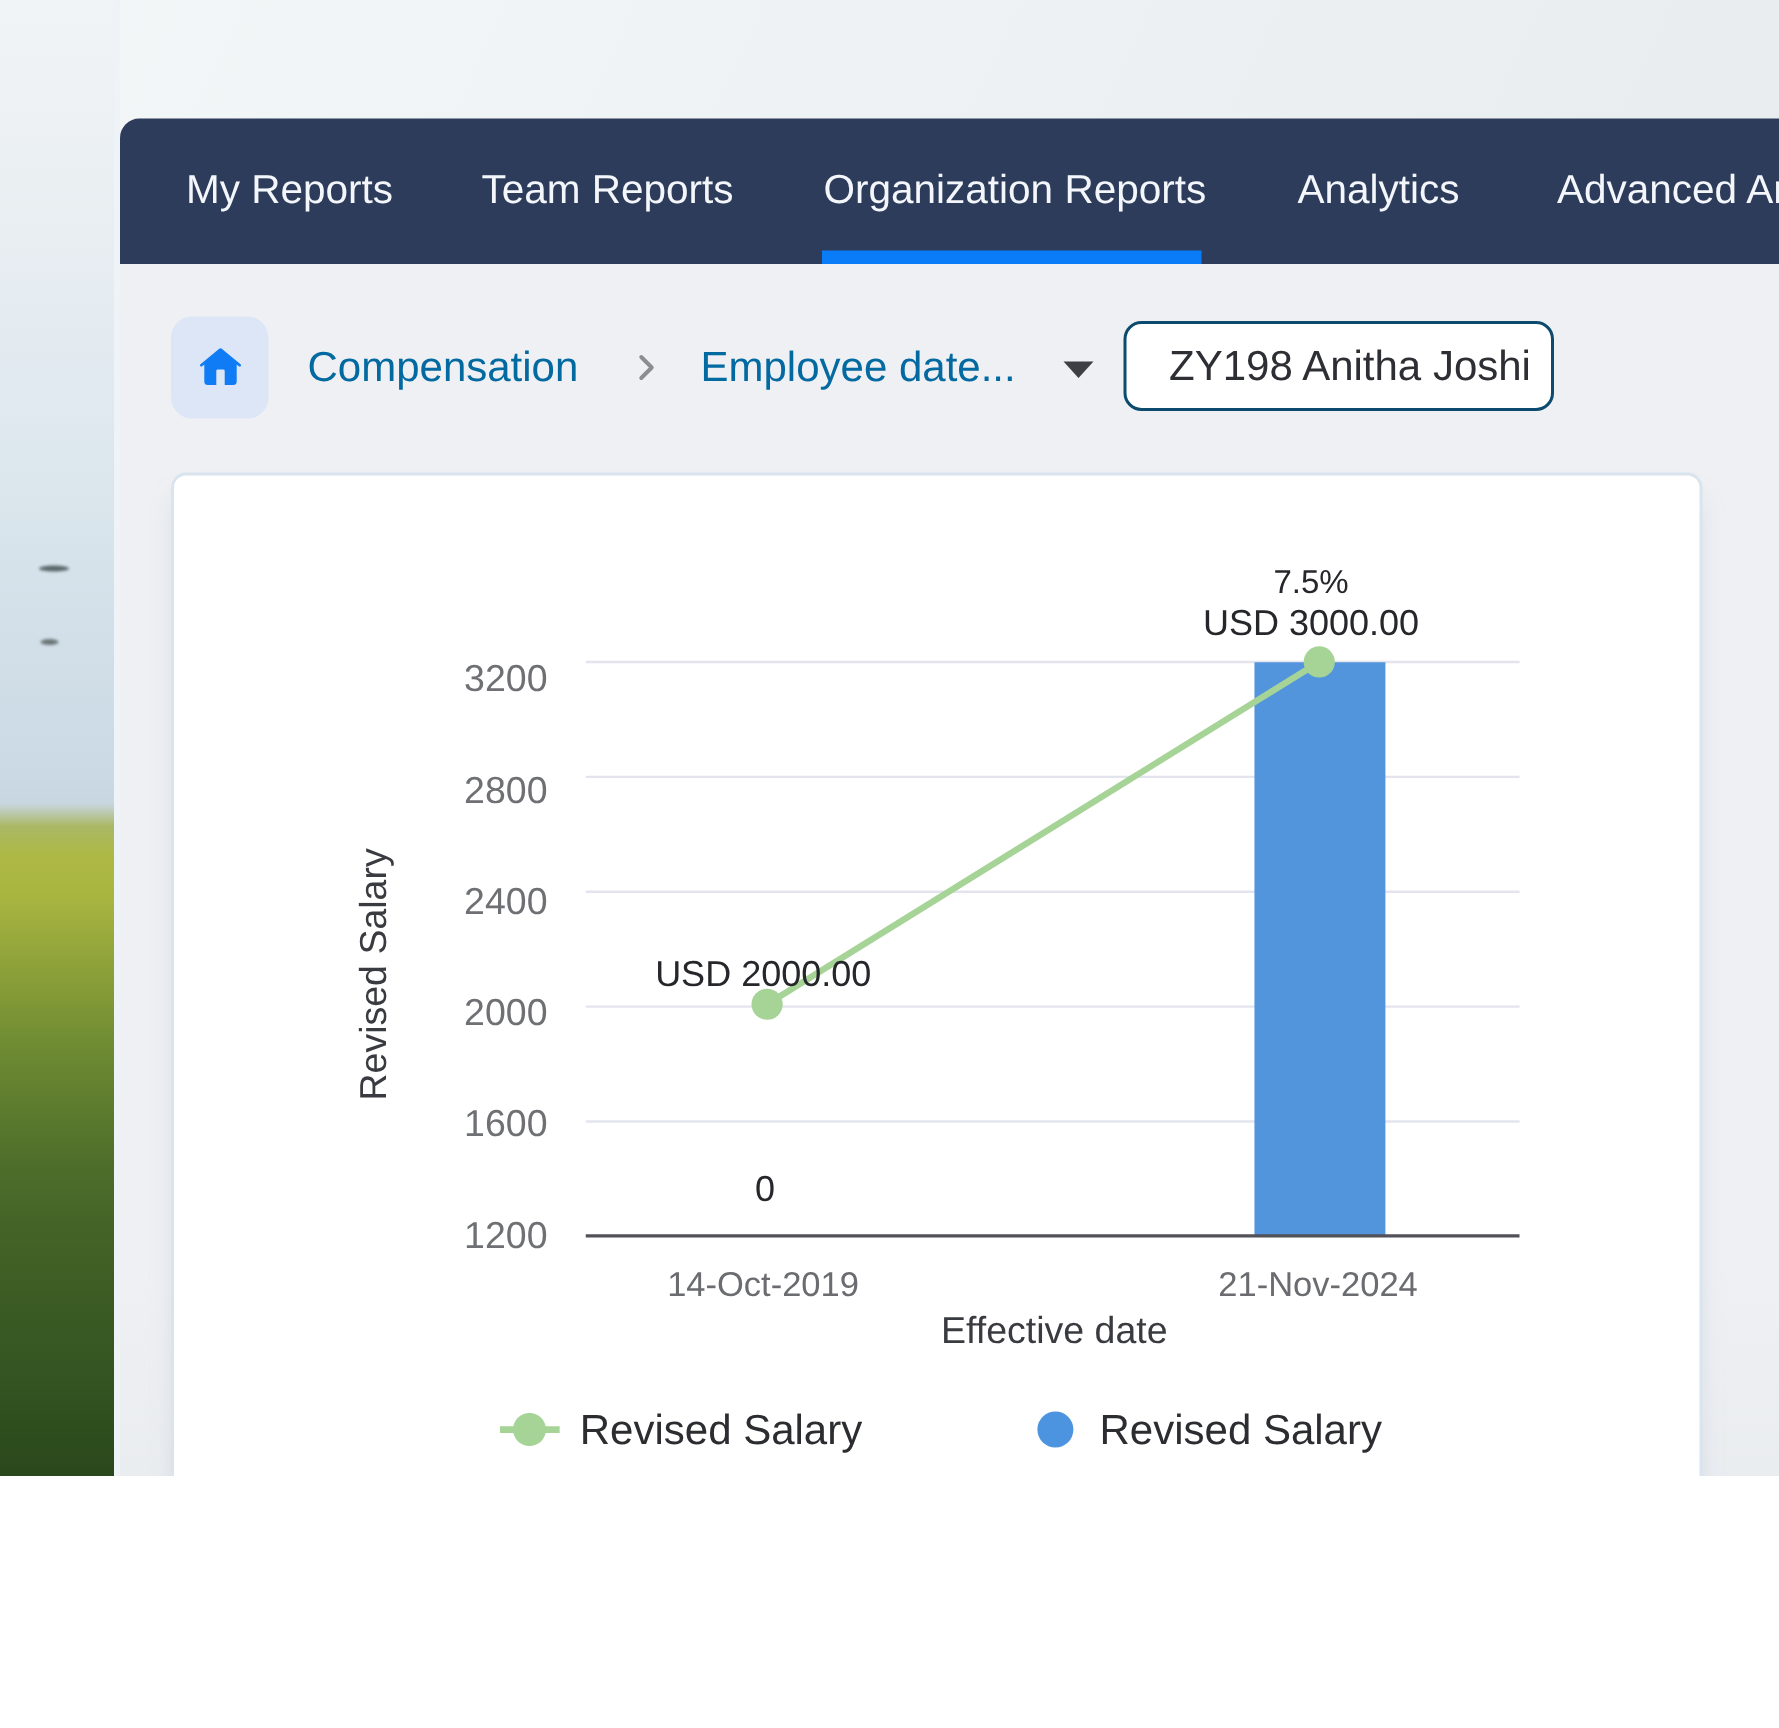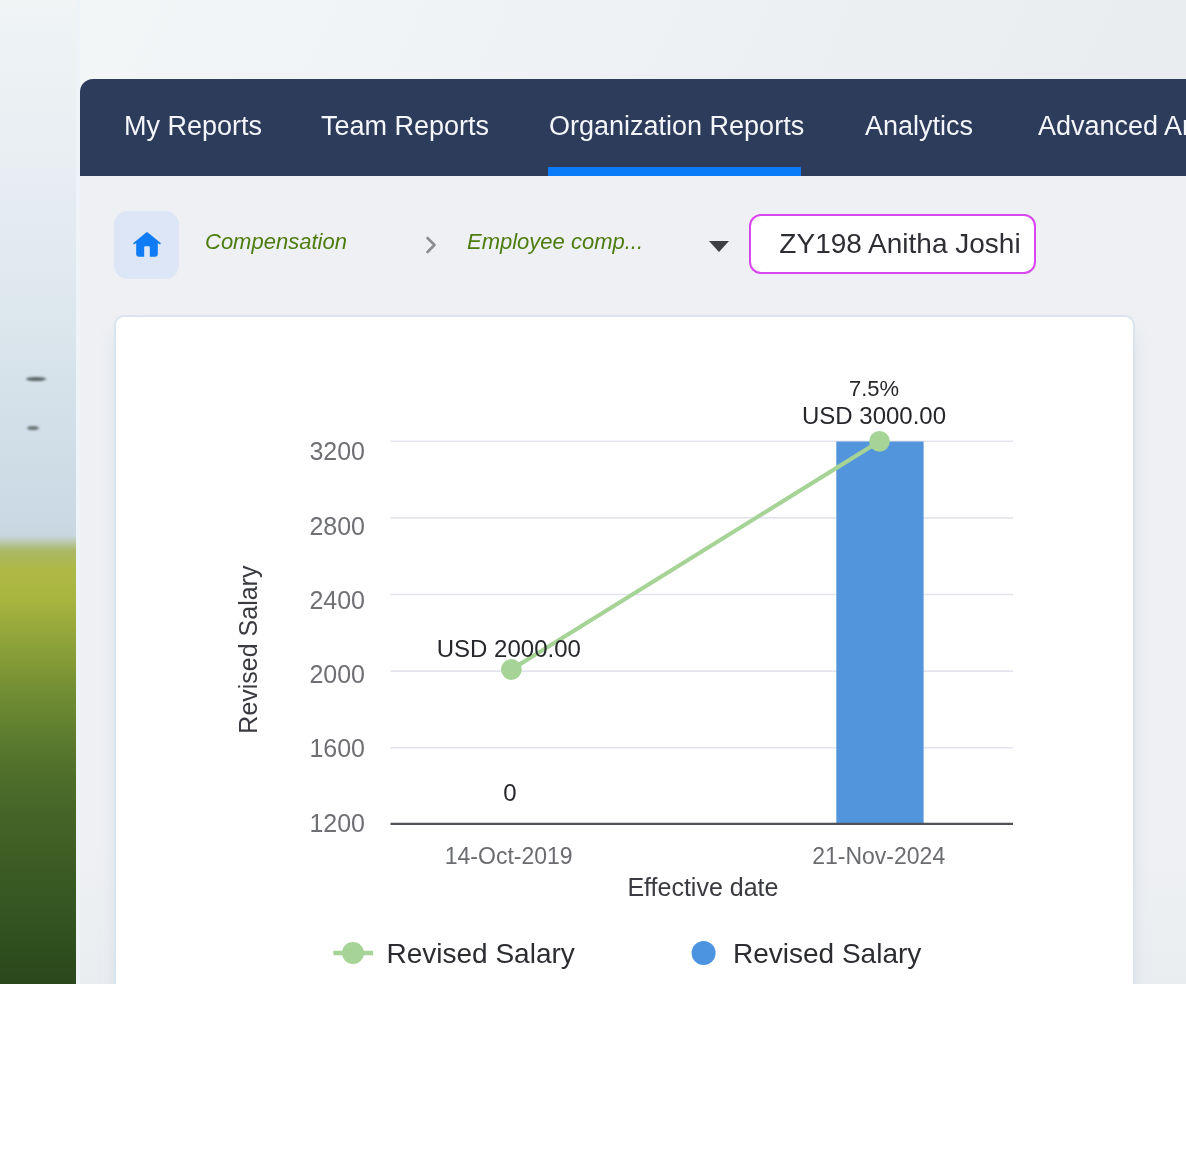--- a/index.html
+++ b/index.html
@@ -20,24 +20,24 @@
   .blob{position:absolute;border-radius:50%;filter:blur(3px);}
   
   #panel{position:absolute;left:80px;top:79px;right:0;bottom:0;background:linear-gradient(to bottom,#eef0f3 0%,#eef0f3 85%,#eaedf0 100%);border-top-left-radius:13px;}
   
   #nav{position:absolute;left:80px;top:79px;width:1106px;height:97px;background:#2e3c5c;border-top-left-radius:13px;}
   .tab{position:absolute;top:0;height:97px;line-height:95px;color:#f3f6fa;font-size:27px;font-weight:500;white-space:nowrap;}
   #underline{position:absolute;left:468px;top:88px;width:253px;height:9px;background:#0a7cf8;}
   
   #homebtn{position:absolute;left:114px;top:211px;width:65px;height:68px;border-radius:14px;background:#dde6f6;}
   #homebtn svg{position:absolute;left:19px;top:21px;}
-  .crumb{position:absolute;color:#4d7c0f;font-size:22px;font-weight:500;white-space:nowrap;font-style:italic;}
+  .crumb{position:absolute;color:#0369a1;font-size:28px;font-weight:500;white-space:nowrap;}
   #sep{position:absolute;left:424px;top:235px;}
   #caret{position:absolute;left:709px;top:241px;width:0;height:0;border-left:10px solid transparent;border-right:10px solid transparent;border-top:11px solid #3e3f44;}
-  #empbox{position:absolute;left:749px;top:214px;width:287px;height:60px;border-radius:12px;background:#fff;border:2px solid #d946ef;box-sizing:border-box;
+  #empbox{position:absolute;left:749px;top:214px;width:287px;height:60px;border-radius:12px;background:#fff;border:2px solid #0c4a6e;box-sizing:border-box;
     text-align:center;line-height:56px;font-size:28px;color:#2e2f34;font-weight:500;padding-left:15px;}
   
   #card{position:absolute;left:114px;top:315px;width:1021px;height:708px;background:#fff;border:2px solid #d9e4ee;border-radius:10px;box-sizing:border-box;
     box-shadow:0 14px 18px -6px rgba(168,184,205,0.55);}
   #chart{position:absolute;left:114px;top:315px;}
   
   #bottomstrip{position:absolute;left:76px;right:0;top:1142px;height:10px;background:#e2ebf2;border-top:2px solid #cfe0ec;box-sizing:border-box;border-top-left-radius:8px;}
 </style>
 </head>
 <body>
@@ -66,21 +66,21 @@
 
   <div id="homebtn">
     <svg width="28" height="25" viewBox="0 0 28 25">
       <path d="M13.15 0.55 Q14 -0.1 14.85 0.55 L27.35 10.75 Q27.95 11.3 27.5 12.0 Q27.05 12.75 26.2 12.1 L24.8 11.0 L24.8 22.3 Q24.8 24.7 22.4 24.7 L16.8 24.7 L16.8 15.3 Q16.8 14.35 15.85 14.35 L12.15 14.35 Q11.2 14.35 11.2 15.3 L11.2 24.7 L5.6 24.7 Q3.2 24.7 3.2 22.3 L3.2 11.0 L1.8 12.1 Q0.95 12.75 0.5 12.0 Q0.05 11.3 0.65 10.75 Z" fill="#0f7cf5"></path>
     </svg>
   </div>
   <div class="crumb" style="left:205px;top:229px;">Compensation</div>
   <svg id="sep" width="14" height="20" viewBox="0 0 14 20">
       <path d="M3.5 3 L10.5 10 L3.5 17" fill="none" stroke="#8b8d92" stroke-width="2.6" stroke-linecap="round" stroke-linejoin="round"></path>
     </svg>
-  <div class="crumb" style="left:467px;top:229px;">Employee comp...</div>
+  <div class="crumb" style="left:467px;top:229px;">Employee date...</div>
   <div id="caret"></div>
   <div id="empbox">ZY198 Anitha Joshi</div>
 
   <div id="card"></div>
   <svg id="chart" width="1021" height="708" viewBox="114 315 1021 708" font-family="Liberation Sans, sans-serif">
 
     <g stroke="#e4e4ee" stroke-width="1.6">
       <line x1="390.5" y1="441.3" x2="1013" y2="441.3"></line>
       <line x1="390.5" y1="517.9" x2="1013" y2="517.9"></line>
       <line x1="390.5" y1="594.5" x2="1013" y2="594.5"></line>

